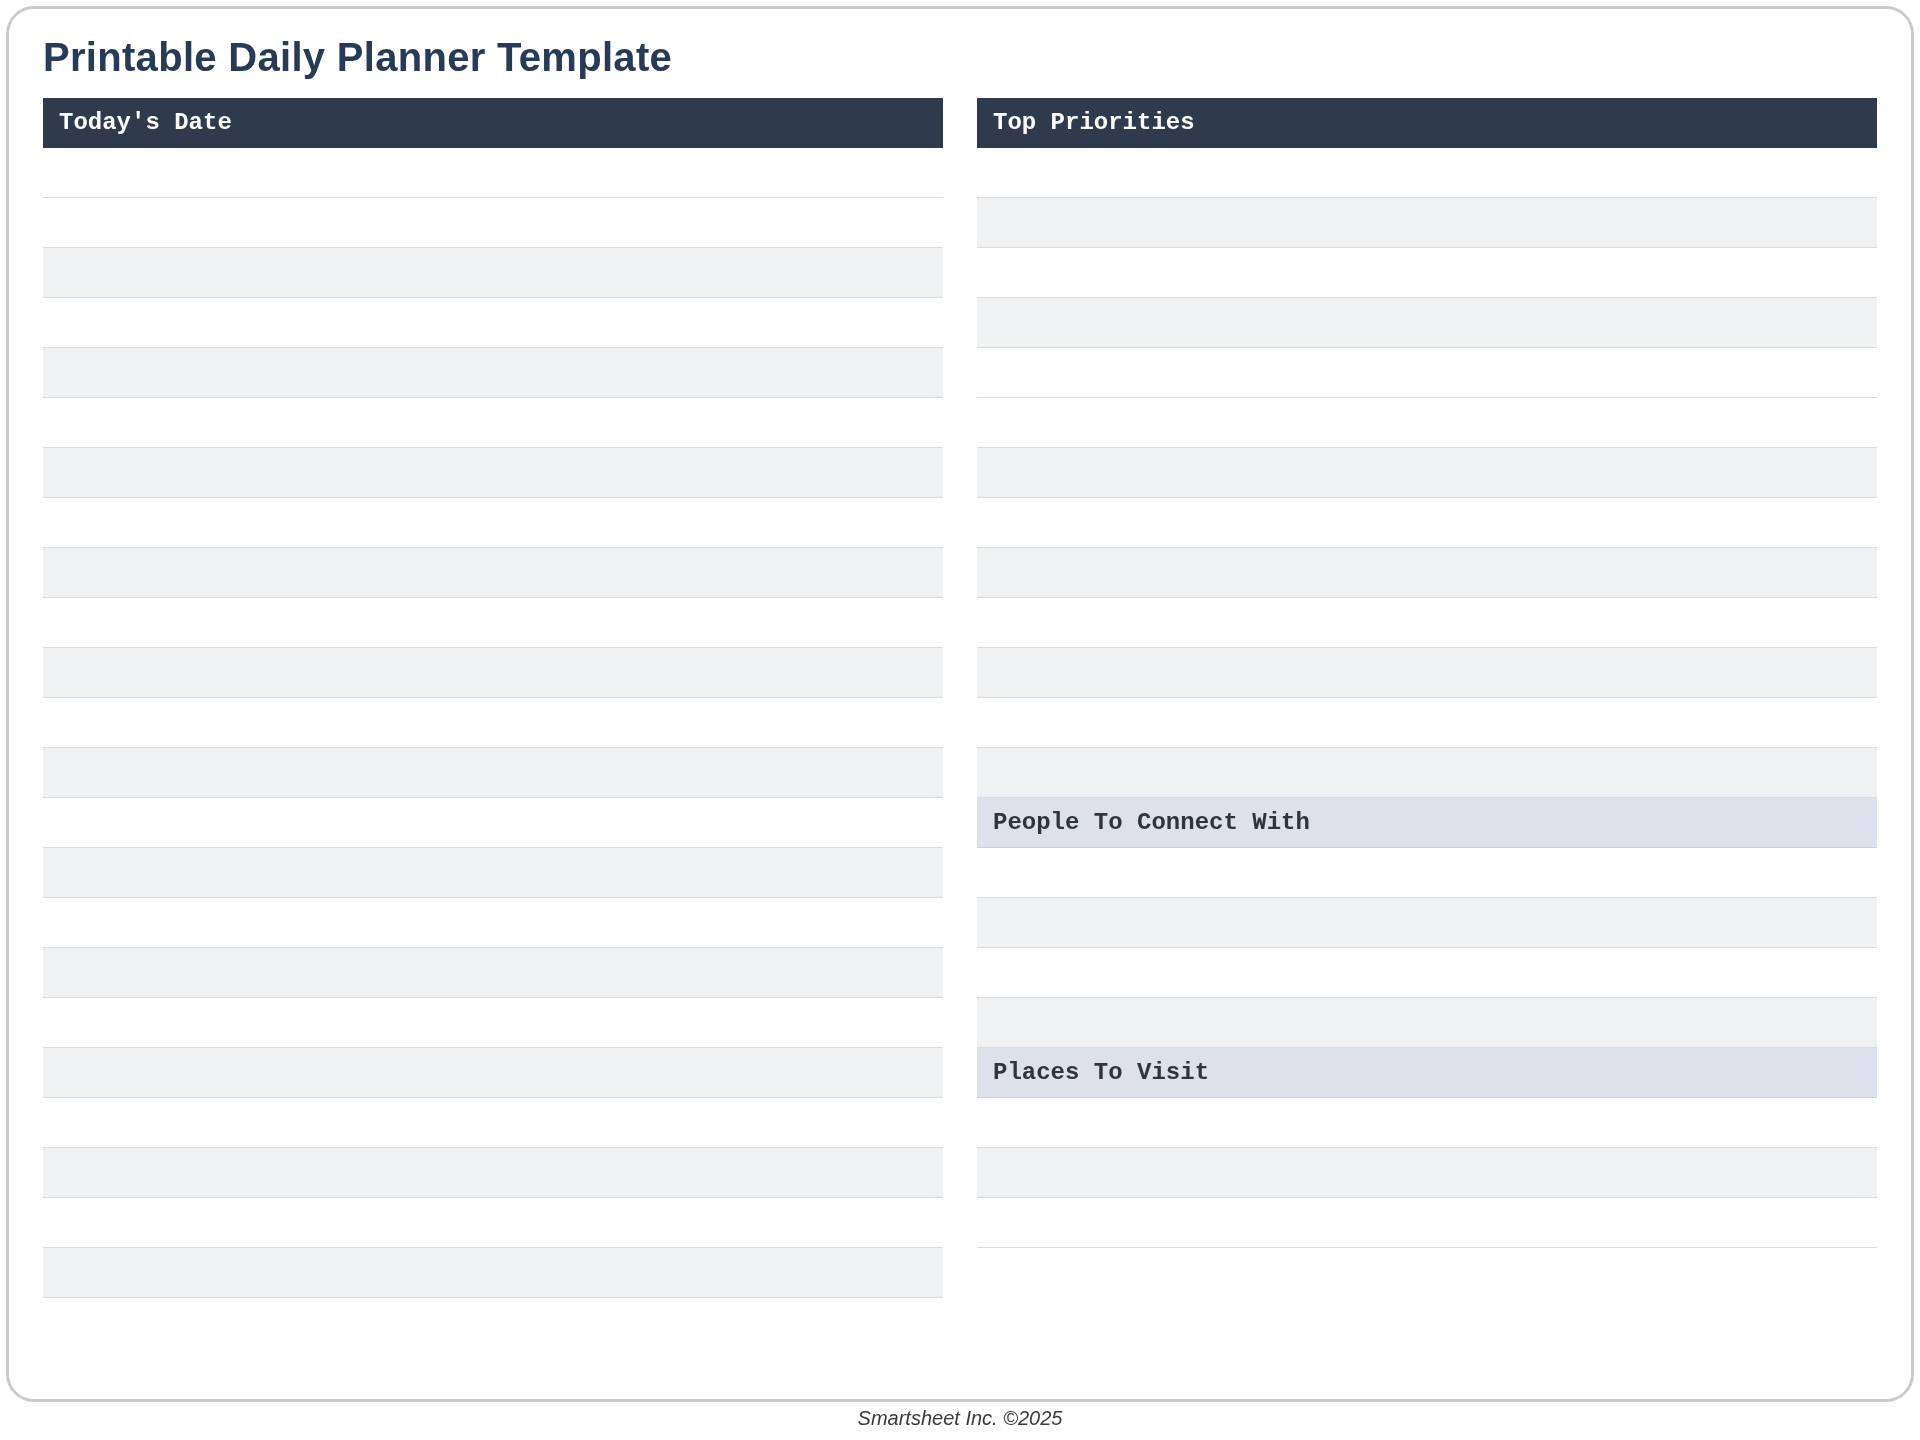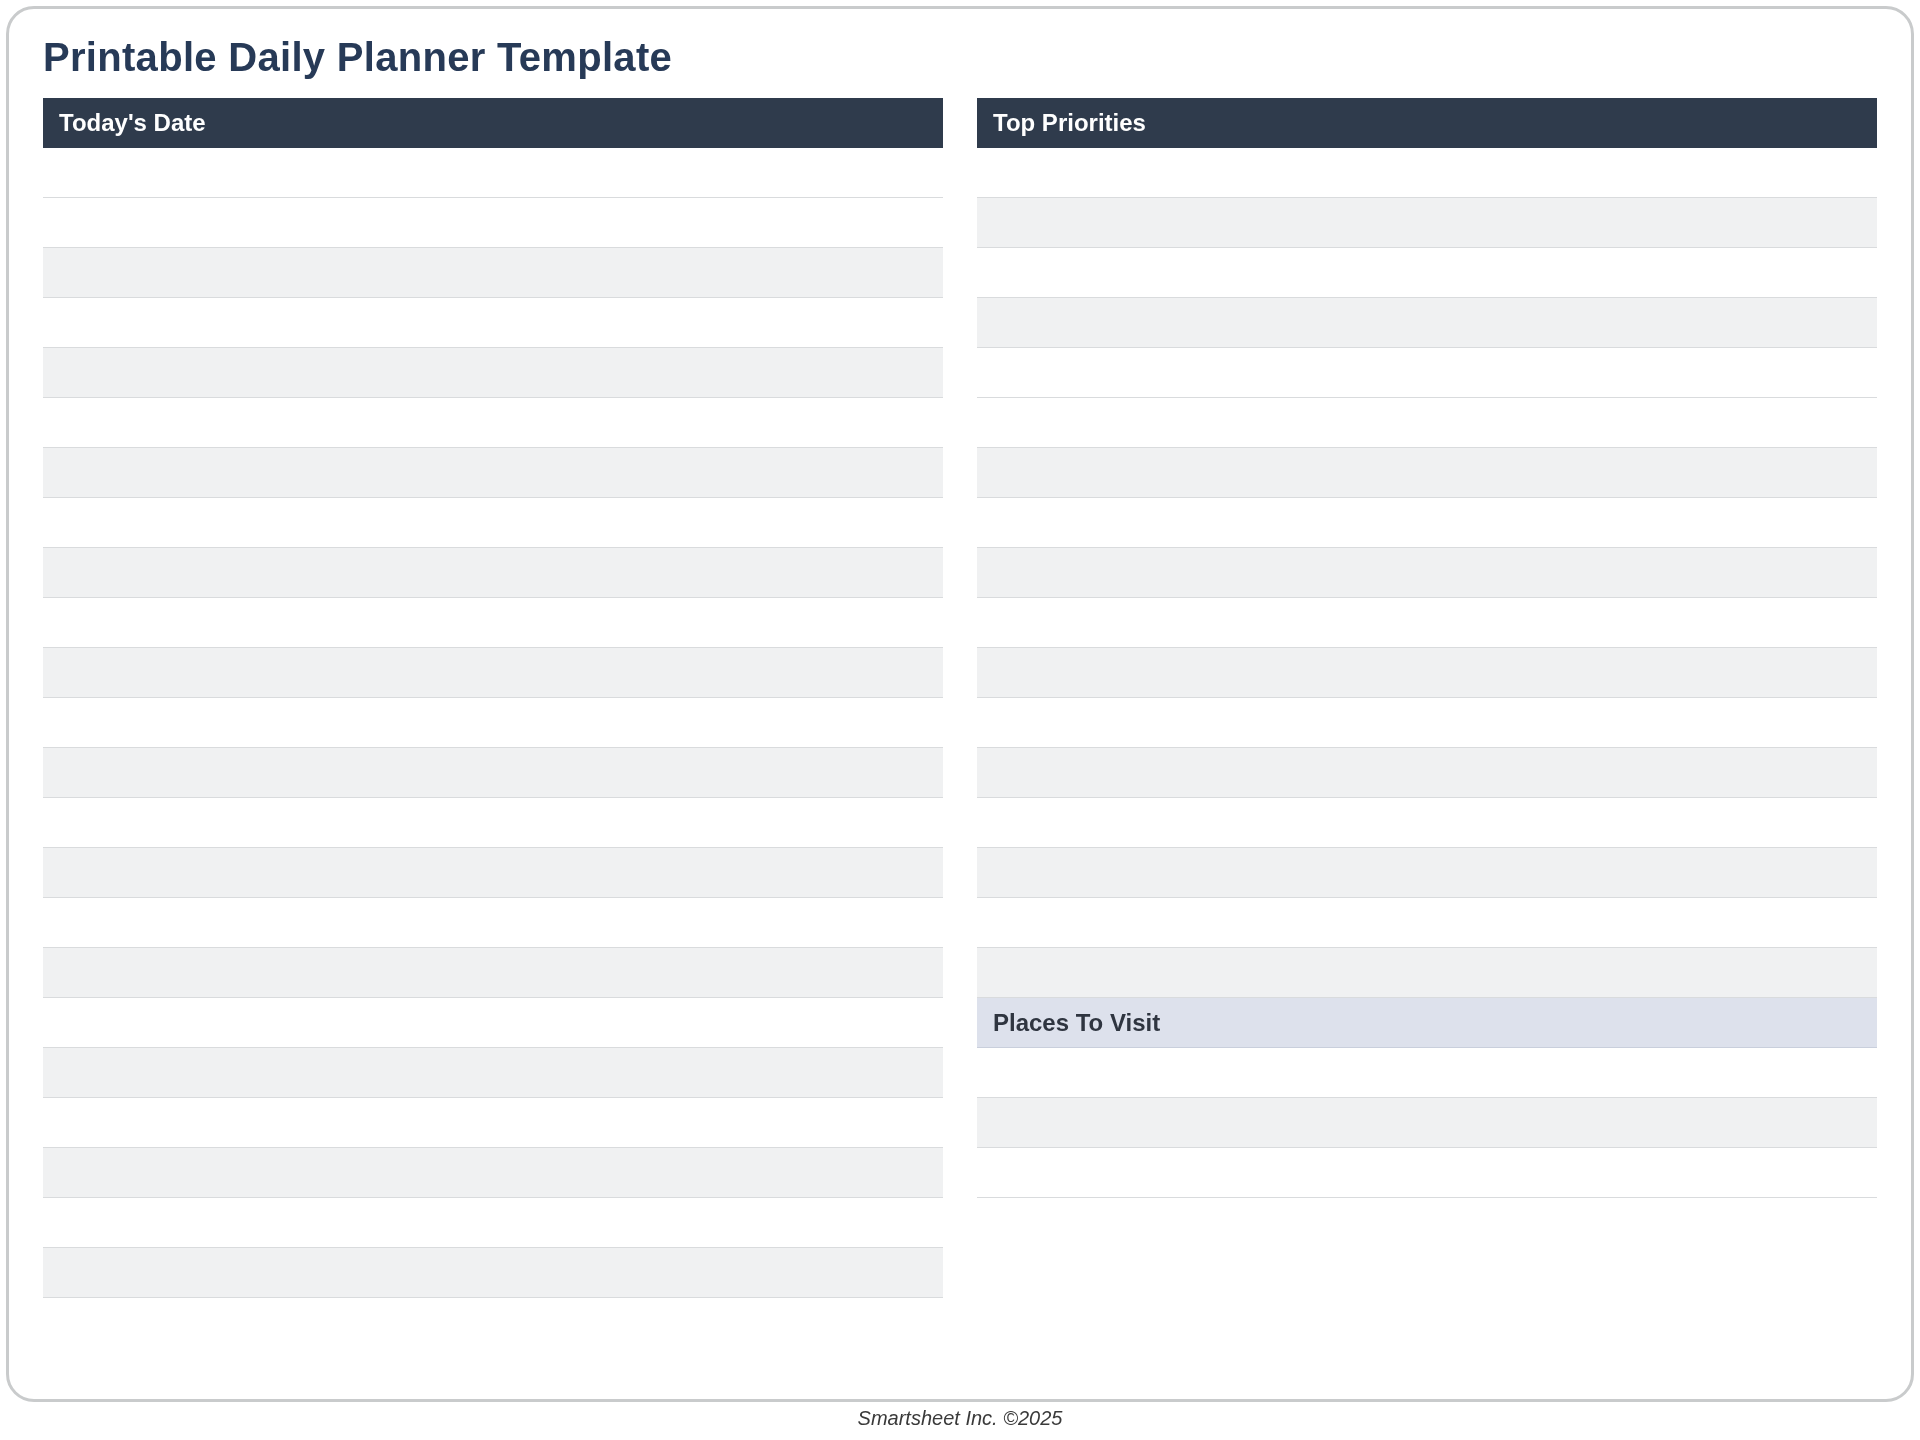--- a/index.html
+++ b/index.html
@@ -32,20 +32,21 @@
   }
   .col { flex: 1; }
   .row {
     width: 100%;
     height: 50px;
     border-bottom: 1px solid #d9dbdd;
     display: flex;
     align-items: center;
     padding: 0 16px;
     font-size: 22px;
+    font-family: Liberation Mono, monospace;
   }
   .row.header-dark {
     background: #2f3b4c;
     color: #ffffff;
     font-weight: 700;
     border-bottom: 1px solid #2f3b4c;
     font-size: 24px;
   }
   .row.header-blue {
     background: #7687a4;
@@ -120,20 +121,21 @@
 
       <div class="row white"></div>
       <div class="row gray"></div>
       <div class="row white"></div>
       <div class="row gray"></div>
       <div class="row white"></div>
       <div class="row gray"></div>
       <div class="row white"></div>
       <div class="row gray"></div>
 
+      <div class="row header-light">People To Connect With</div>
       <div class="row white"></div>
       <div class="row gray"></div>
       <div class="row white"></div>
       <div class="row gray"></div>
 
       <div class="row header-light">Places To Visit</div>
       <div class="row white"></div>
       <div class="row gray"></div>
       <div class="row white"></div>
     </div>

